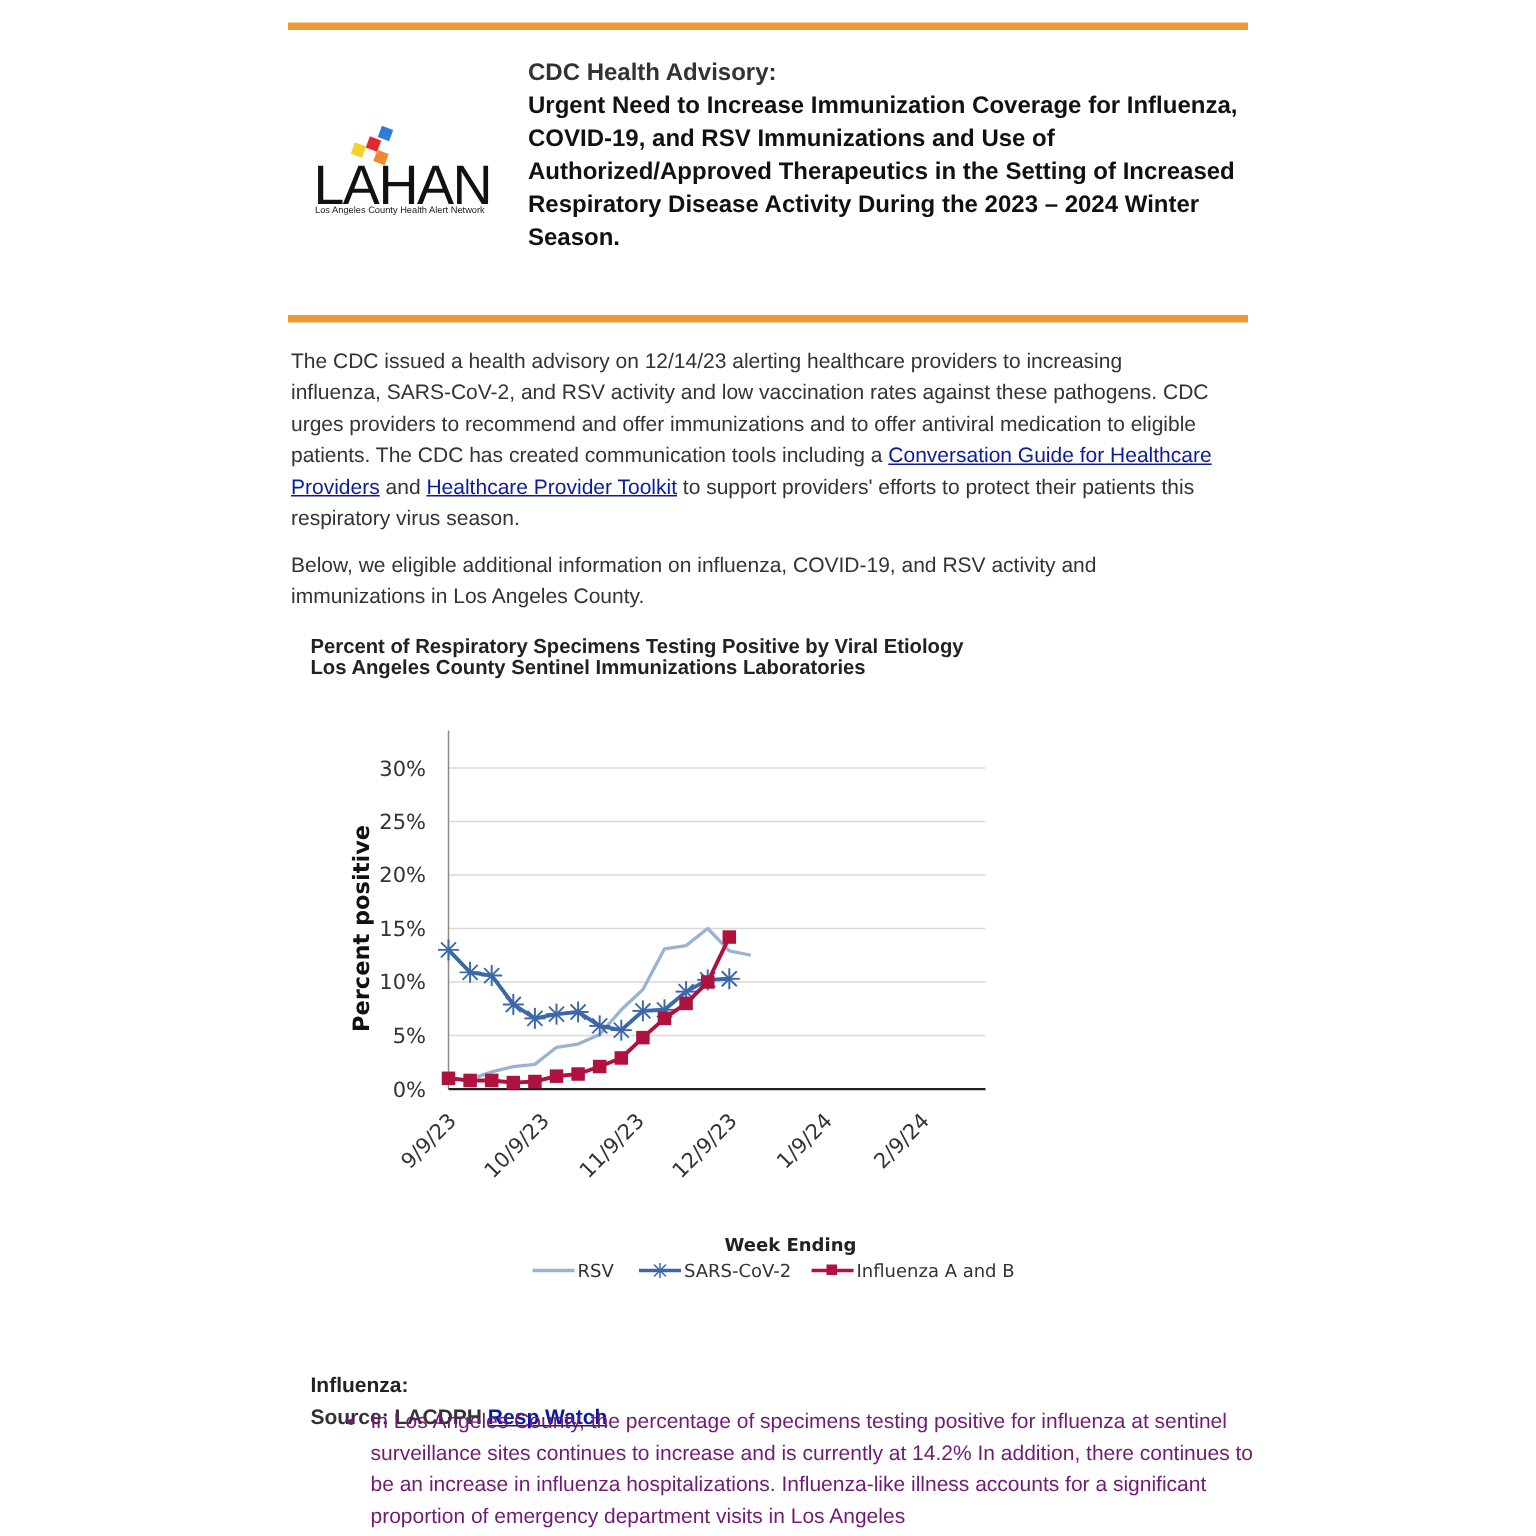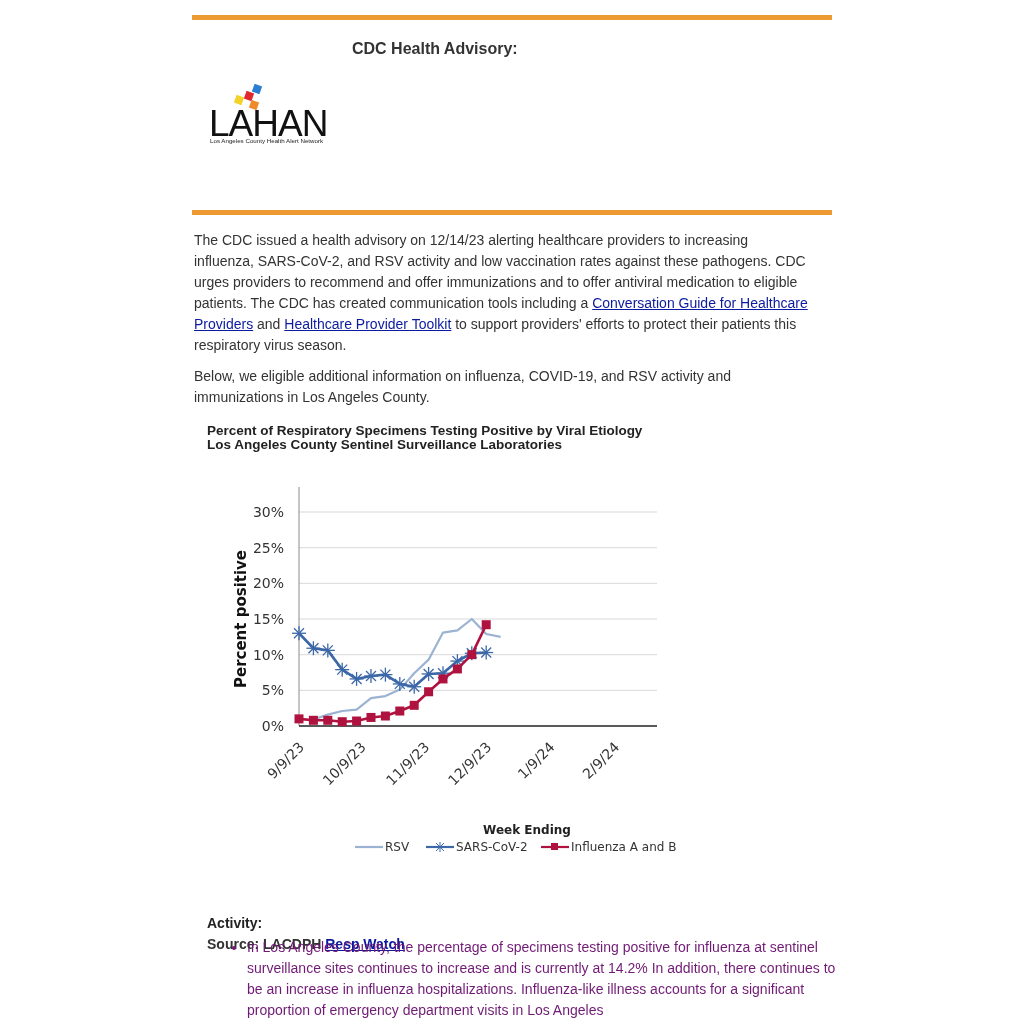--- a/index.html
+++ b/index.html
@@ -34,32 +34,33 @@
   <div class="logo">
     <span class="sq" style="left: 44px; top: 2px; background: rgb(42, 127, 212);"></span>
     <span class="sq" style="left: 36px; top: 9px; background: rgb(224, 40, 46);"></span>
     <span class="sq" style="left: 26px; top: 13px; background: rgb(245, 210, 42);"></span>
     <span class="sq" style="left: 41px; top: 18px; background: rgb(238, 138, 42);"></span>
     <span class="word">LAHAN</span>
     <span class="tag">Los Angeles County Health Alert Network</span>
   </div>
   <div class="hdr">
     <div class="t1">CDC Health Advisory:</div>
+    <div class="t2">Urgent Need to Increase Immunization Coverage for Influenza, COVID-19, and RSV Immunizations and Use of Authorized/Approved Therapeutics in the Setting of Increased Respiratory Disease Activity During the 2023 – 2024 Winter Season.</div>
   </div>
   <div class="bar bottom" style="background: rgb(238, 154, 51);"></div>
 </div>
 
 <div class="body">
   <p><span>The CDC issued a health advisory on 12/14/23 alerting healthcare providers to increasing influenza, SARS-CoV-2, and RSV activity and low vaccination rates against these pathogens. CDC urges providers to recommend and offer immunizations and to offer antiviral medication to eligible patients. The CDC has created communication tools including a </span><a href="#">Conversation Guide for Healthcare Providers</a><span> and </span><a href="#">Healthcare Provider Toolkit</a><span> to support providers' efforts to protect their patients this respiratory virus season.</span></p>
   <p>Below, we eligible additional information on influenza, COVID-19, and RSV activity and immunizations in Los Angeles County.</p>
 </div>
 
 <div class="chart-title">
   <div>Percent of Respiratory Specimens Testing Positive by Viral Etiology</div>
-  <div>Los Angeles County Sentinel Surveillance Laboratories</div>
+  <div>Los Angeles County Sentinel Immunizations Laboratories</div>
 </div>
 
 <svg class="chart" id="chart" width="480" height="395" viewBox="0 0 480 395">
   <g id="grid">
       <line x1="92" x2="450" y1="215.33333333333334" y2="215.33333333333334" stroke="#d9d9d9" stroke-width="1"></line>
       <line x1="92" x2="450" y1="179.66666666666669" y2="179.66666666666669" stroke="#d9d9d9" stroke-width="1"></line>
       <line x1="92" x2="450" y1="144" y2="144" stroke="#d9d9d9" stroke-width="1"></line>
       <line x1="92" x2="450" y1="108.33333333333334" y2="108.33333333333334" stroke="#d9d9d9" stroke-width="1"></line>
       <line x1="92" x2="450" y1="72.66666666666666" y2="72.66666666666666" stroke="#d9d9d9" stroke-width="1"></line>
       <line x1="92" x2="450" y1="37" y2="37" stroke="#d9d9d9" stroke-width="1"></line>
@@ -210,16 +211,16 @@
       <g>
         <line x1="334" x2="362" y1="372" y2="372" stroke="#b0123f" stroke-width="2.2"></line>
         <rect x="344" y="368" width="7" height="7" fill="#b0123f"></rect>
         <text x="364" y="376" font-family="DejaVu Sans, sans-serif" font-size="12" fill="#333">Influenza A and B</text>
       </g>
     </g>
 </svg>
 
 <div class="source"><span>Source: LACDPH </span><a href="#">Resp Watch</a></div>
 
-<div class="sec">Activity:</div>
+<div class="sec">Influenza:</div>
 <ul class="bul">
   <li>In Los Angeles County, the percentage of specimens testing positive for influenza at sentinel surveillance sites continues to increase and is currently at 14.2% In addition, there continues to be an increase in influenza hospitalizations. Influenza-like illness accounts for a significant proportion of emergency department visits in Los Angeles</li>
 </ul>
 
 </body></html>

